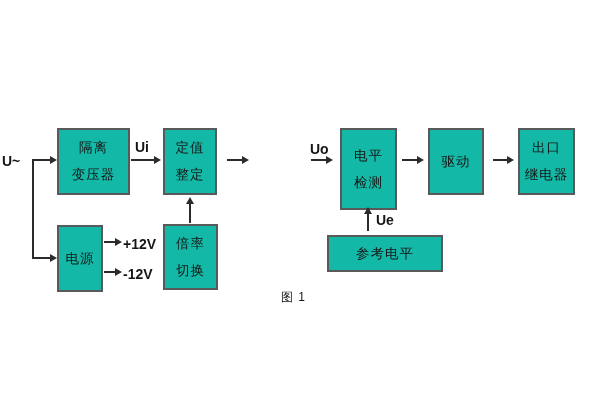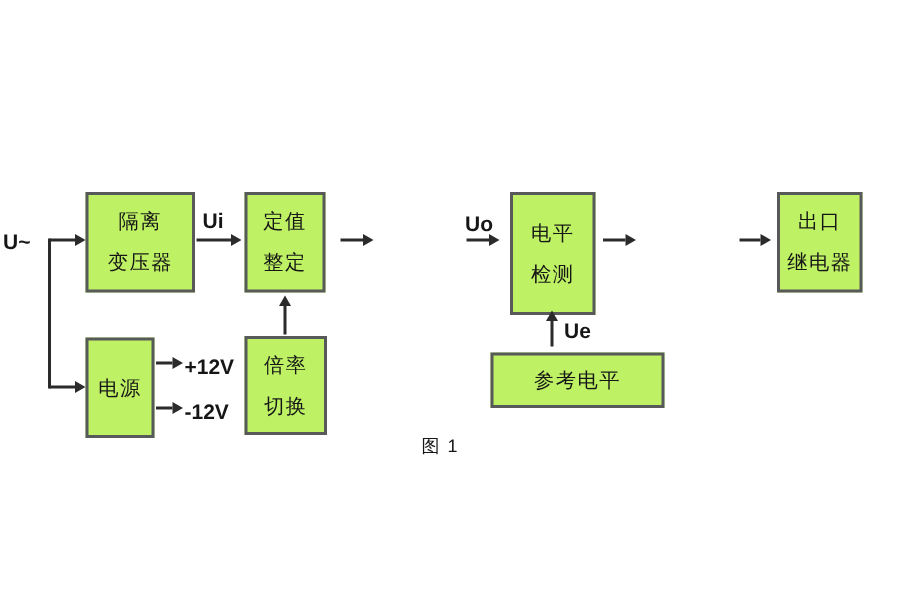--- a/index.html
+++ b/index.html
@@ -5,21 +5,21 @@
   html,body{margin:0;padding:0;}
   body{
     width:600px;height:400px;overflow:hidden;
     background:var(--background,#fff);
     font-family:"Liberation Sans","DejaVu Sans",sans-serif;
   }
   #canvas{position:relative;width:600px;height:400px;background:var(--background,#fff);}
   .box{
     position:absolute;box-sizing:border-box;
     border:2px solid var(--border,#58595b);
-    background:#bef264;
+    background:#14b8a6;
     display:flex;flex-direction:column;align-items:center;justify-content:center;
     gap:11px;
     font-size:13.5px;color:var(--text,#161616);
     letter-spacing:1px;
     line-height:1.15;
     text-align:center;
   }
   .hline{position:absolute;height:1.5px;background:var(--line,#2b2b2b);}
   .vline{position:absolute;width:1.5px;background:var(--line,#2b2b2b);}
   .head-right{
@@ -57,20 +57,23 @@
     <span>定值</span>
     <span>整定</span>
   </div>
 
 
   <div class="box" style="left:340px;top:128px;width:57px;height:82px">
     <span>电平</span>
     <span>检测</span>
   </div>
 
+  <div class="box" style="left:428px;top:128px;width:56px;height:67px">
+    <span>驱动</span>
+  </div>
 
   <div class="box" style="left:518px;top:128px;width:57px;height:67px">
     <span>出口</span>
     <span>继电器</span>
   </div>
 
   <div class="box" style="left:163px;top:224px;width:55px;height:66px">
     <span>倍率</span>
     <span>切换</span>
   </div>

